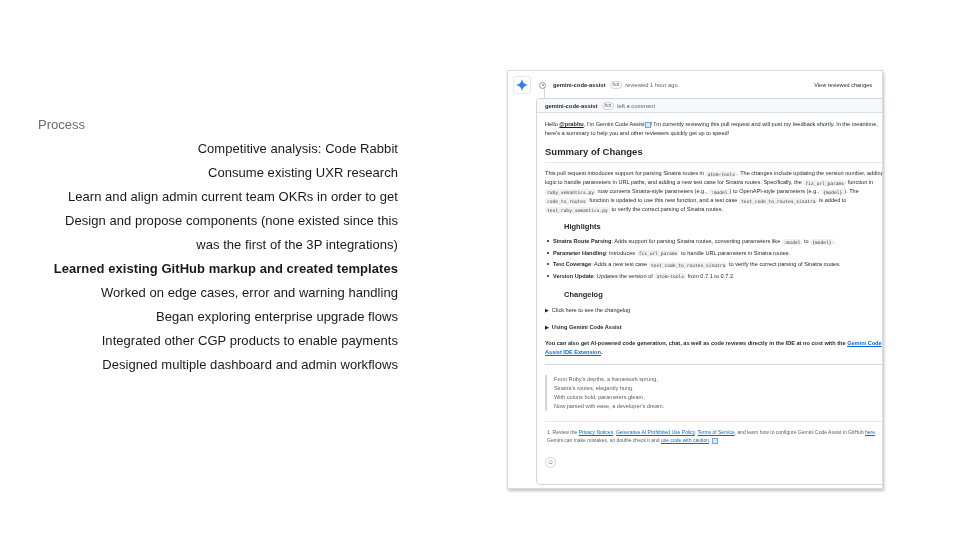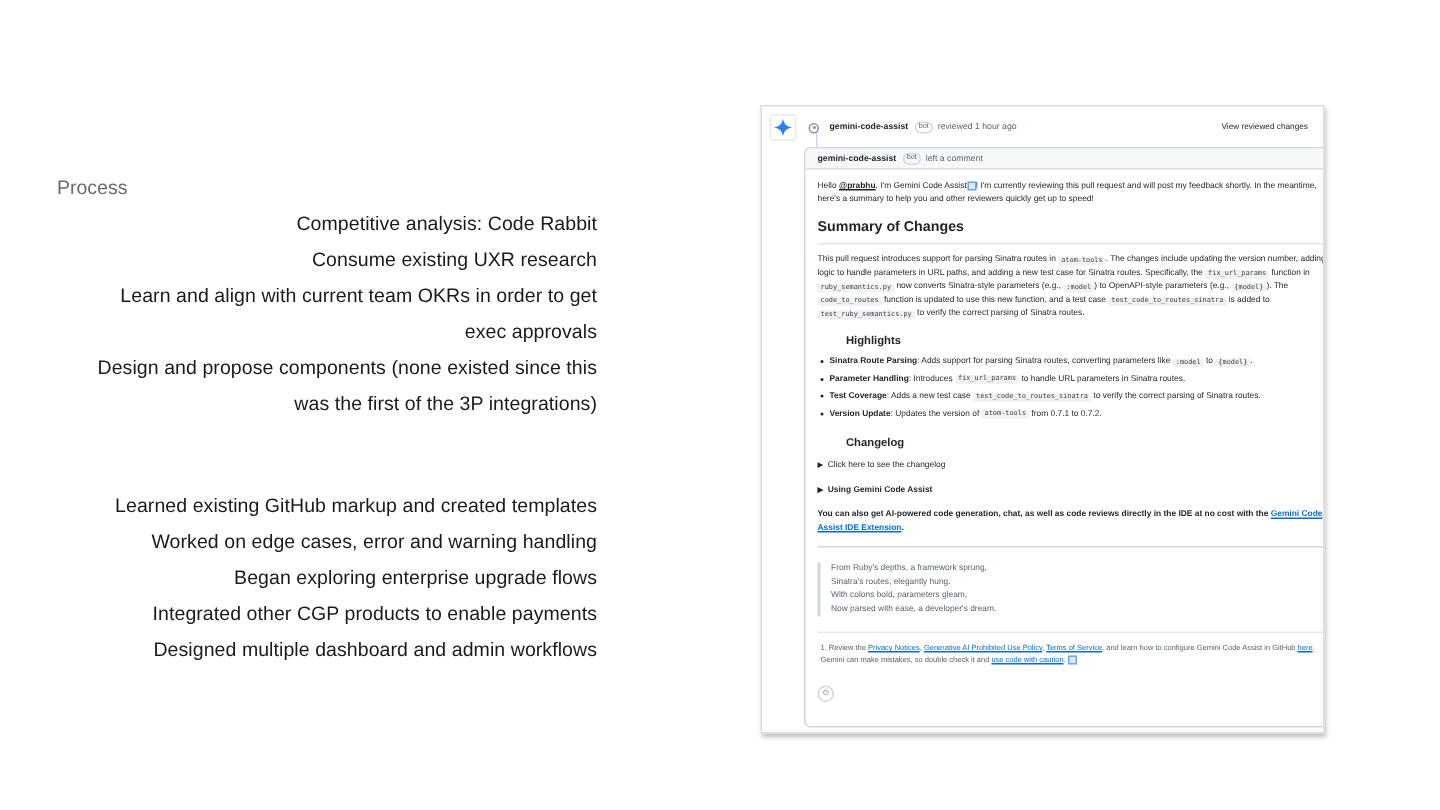--- a/index.html
+++ b/index.html
@@ -4,21 +4,21 @@
 <style>
   * { box-sizing: border-box; margin: 0; padding: 0; }
   html, body { width: 960px; height: 540px; background: #ffffff; overflow: hidden; }
   body { position: relative; font-family: "Liberation Sans", sans-serif; color: #1f2328; }
 
   
   .left { position: absolute; left: 38px; top: 117px; width: 360px; }
   .section-label { font-size: 13px; color: #6b6b6b; height: 16px; line-height: 16px; margin-bottom: 4px; }
   .process-list { list-style: none; }
   .process-list li { font-size: 13px; line-height: 24px; color: #1a1a1a; letter-spacing: 0.05px; text-align: right; }
-  .process-list li.bold { font-weight: normal; margin-top: 44px; }
+  .process-list li.bold { font-weight: bold; }
 
   
   .card { position: absolute; left: 507px; top: 70px; width: 376px; height: 419px; background: #fff;
           border: 1px solid #d8dce0; box-shadow: 1px 2px 3px rgba(0,0,0,0.25); overflow: hidden; }
   .avatar { position: absolute; left: 5px; top: 5px; width: 18px; height: 18px; border: 1px solid #e6e8eb; border-radius: 3px;
             display: flex; align-items: center; justify-content: center; background: #fff; }
   .timeline-line { position: absolute; left: 36px; top: 17px; width: 1px; height: 10px; background: #d0d7de; }
   .review-head { position: absolute; left: 31px; top: 8px; right: 10px; height: 12px; display: flex; align-items: center; font-size: 5.8px; color: #59636e; }
   .eye-icon { width: 7px; height: 7px; border: 1px solid #8c959f; border-radius: 50%; margin-right: 7px; position: relative; }
   .eye-icon::after { content: ""; position: absolute; left: 1.5px; top: 1.5px; width: 2px; height: 2px; background: #8c959f; border-radius: 50%; }
@@ -53,22 +53,21 @@
   .react { margin-top: 13px; width: 11px; height: 11px; border: 1px solid #d0d7de; border-radius: 50%; display: flex; align-items: center; justify-content: center; font-size: 6px; color: #59636e; }
 </style>
 </head>
 <body>
 
 <div class="left">
   <div class="section-label">Process</div>
   <ul class="process-list">
     <li>Competitive analysis: Code Rabbit</li>
     <li>Consume existing UXR research</li>
-    <li>Learn and align with current team OKRs in order to get</li>
-    <li>exec approvals</li>
+    <li>Learn and align admin current team OKRs in order to get</li>
     <li>Design and propose components (none existed  since this</li>
     <li>was the first of the 3P integrations)</li>
     <li class="bold">Learned existing GitHub markup and created templates</li>
     <li>Worked on edge cases, error and warning handling</li>
     <li>Began exploring enterprise upgrade flows</li>
     <li>Integrated other CGP products to enable payments</li>
     <li>Designed multiple dashboard and admin workflows</li>
   </ul>
 </div>
 

